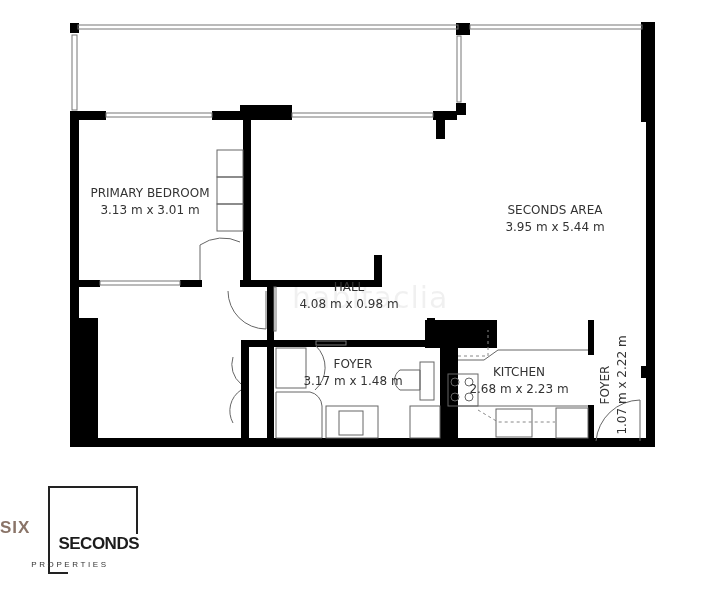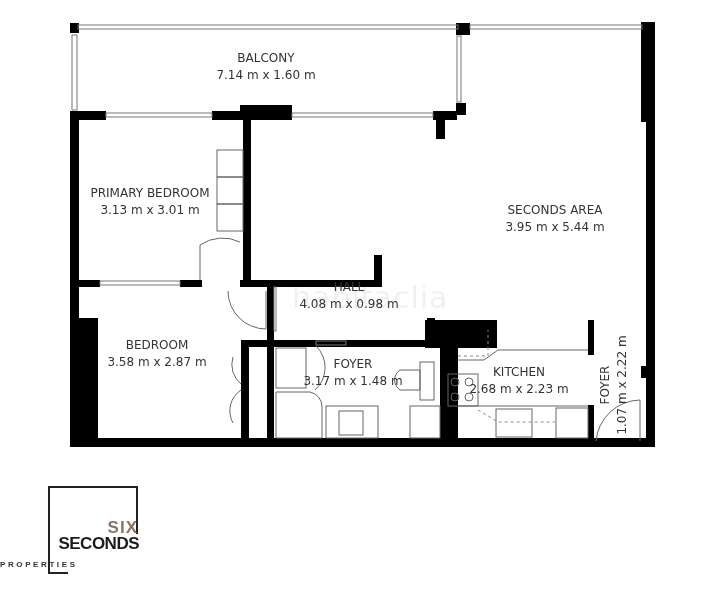--- a/index.html
+++ b/index.html
@@ -5,23 +5,23 @@
   html, body { margin:0; padding:0; background:#ffffff; }
   body { width:716px; height:600px; position:relative; overflow:hidden; font-family:"DejaVu Sans", sans-serif; }
   .plan { position:absolute; left:0; top:0; width:716px; height:460px; }
   .label { position:absolute; text-align:center; color:#333; font-size:12px; line-height:17px; transform:translate(-50%,-50%); white-space:nowrap; }
   .label .name, .label .dim { display:block; }
   .label.vertical { transform:translate(-50%,-50%) rotate(-90deg); }
   .watermark { position:absolute; left:292px; top:280px; font-size:30px; font-weight:normal; color:rgba(0,0,0,0.06); letter-spacing:1px; }
   .logo { position:absolute; left:48px; top:486px; width:90px; height:88px; border:2px solid #222; border-right:none; border-bottom:none; box-sizing:border-box; }
   .logo .rline { position:absolute; right:0; top:0; width:2px; height:46px; background:#222; }
   .logo .bline { position:absolute; left:-2px; bottom:0; width:20px; height:2px; background:#222; }
-  .logo-six { position:absolute; left:0; top:518px; width:138px; text-align:right; font-family:"Liberation Sans", sans-serif; font-size:17px; font-weight:bold; color:#8a7468; letter-spacing:1px; }
+  .logo-six { position:absolute; left:0; top:518px; width:138px; text-align:left; font-family:"Liberation Sans", sans-serif; font-size:17px; font-weight:bold; color:#8a7468; letter-spacing:1px; }
   .logo-seconds { position:absolute; left:0; top:534px; width:139px; text-align:right; font-family:"Liberation Sans", sans-serif; font-size:17px; font-weight:bold; color:#1c1c1c; letter-spacing:-0.5px; }
-  .logo-props { position:absolute; left:0; top:560px; width:140px; text-align:left; font-family:"Liberation Sans", sans-serif; font-size:8px; color:#333; letter-spacing:2.6px;font-weight:bold; }
+  .logo-props { position:absolute; left:0; top:560px; width:140px; text-align:center; font-family:"Liberation Sans", sans-serif; font-size:8px; color:#333; letter-spacing:2.6px; }
 </style>
 </head>
 <body>
 
 <div class="plan">
   <svg width="716" height="460" viewBox="0 0 716 460">
     <g fill="#000">
 
       <rect x="70" y="112" width="9" height="334"></rect>
       <rect x="70" y="438" width="584" height="9"></rect>
@@ -105,39 +105,31 @@
       <path d="M458 406 L588 406"></path>
     </g>
     <g fill="none" stroke="#888" stroke-width="1" stroke-dasharray="3,3">
       <path d="M458 356 L488 356 L488 330"></path>
       <path d="M478 410 L498 422 L555 422"></path>
     </g>
   </svg>
 
   <div class="watermark">habitaclia</div>
 
-  <div class="label" style="left:266px;top:67px">
-    <span class="name">BALCONY</span>
-    <span class="dim">7.14 m x 1.60 m</span>
-  </div>
   <div class="label" style="left:150px;top:202px">
     <span class="name">PRIMARY BEDROOM</span>
     <span class="dim">3.13 m x 3.01 m</span>
   </div>
   <div class="label" style="left:555px;top:219px">
     <span class="name">SECONDS AREA</span>
     <span class="dim">3.95 m x 5.44 m</span>
   </div>
   <div class="label" style="left:349px;top:296px">
     <span class="name">HALL</span>
     <span class="dim">4.08 m x 0.98 m</span>
-  </div>
-  <div class="label" style="left:157px;top:354px">
-    <span class="name">BEDROOM</span>
-    <span class="dim">3.58 m x 2.87 m</span>
   </div>
   <div class="label" style="left:353px;top:373px">
     <span class="name">FOYER</span>
     <span class="dim">3.17 m x 1.48 m</span>
   </div>
   <div class="label" style="left:519px;top:381px">
     <span class="name">KITCHEN</span>
     <span class="dim">2.68 m x 2.23 m</span>
   </div>
   <div class="label vertical" style="left:614px;top:385px">

